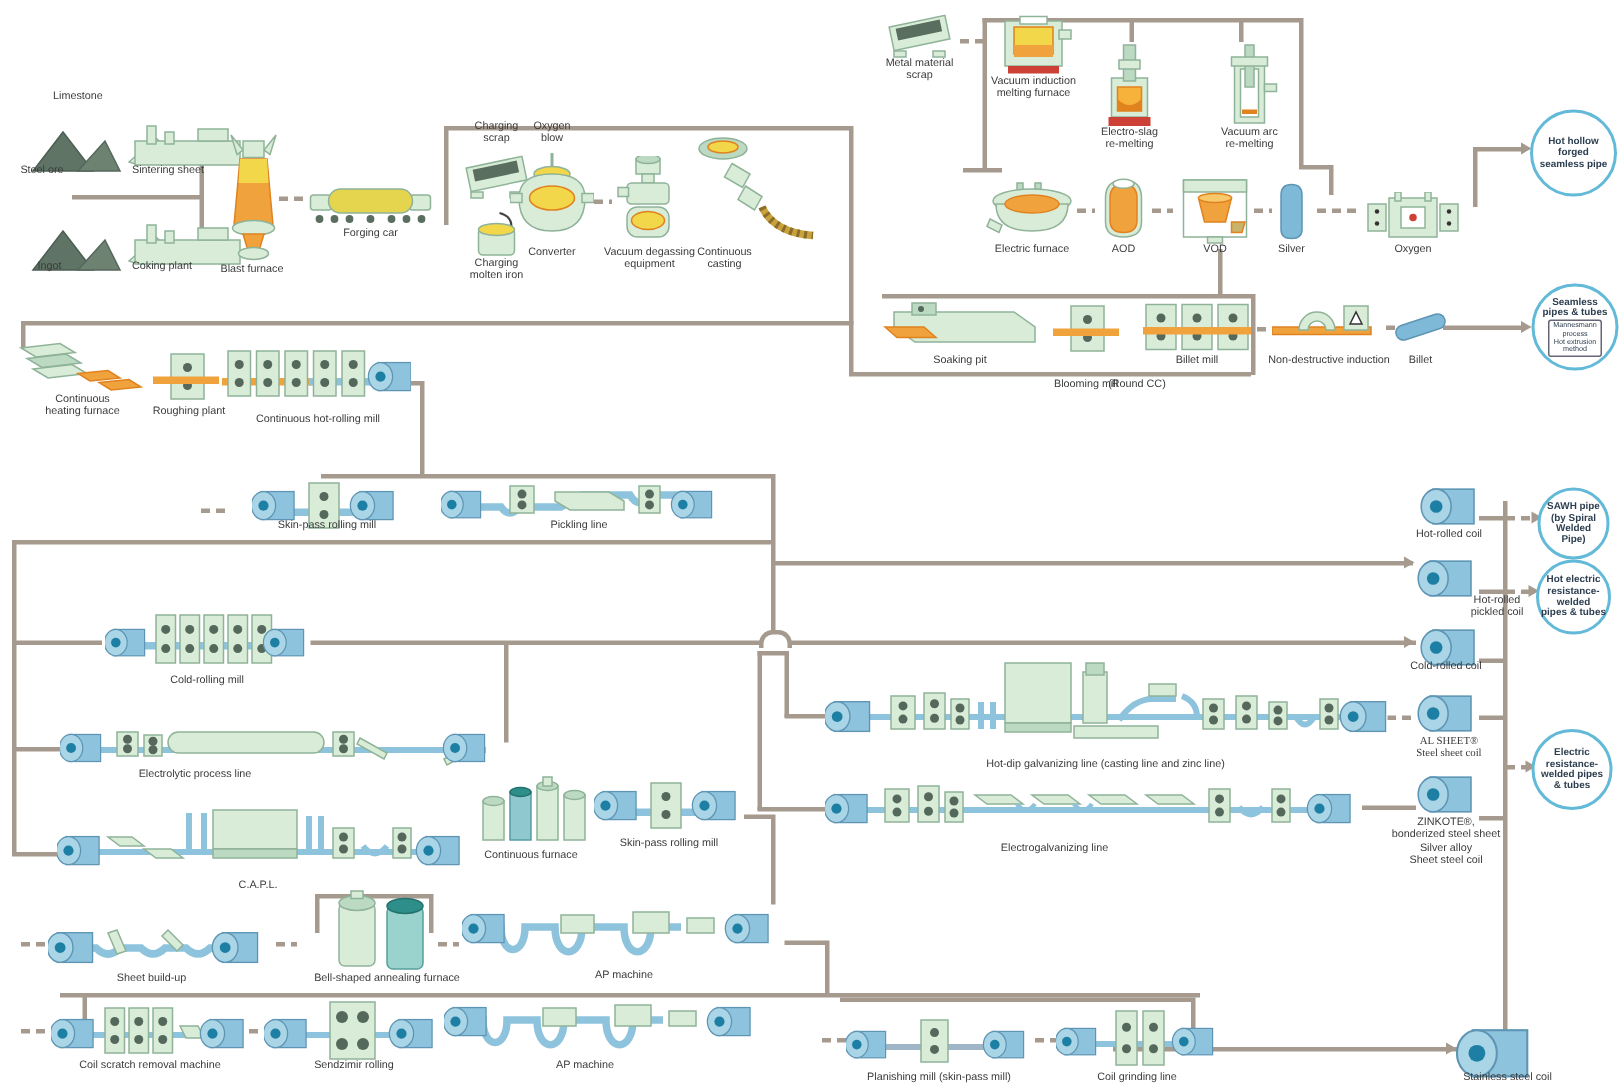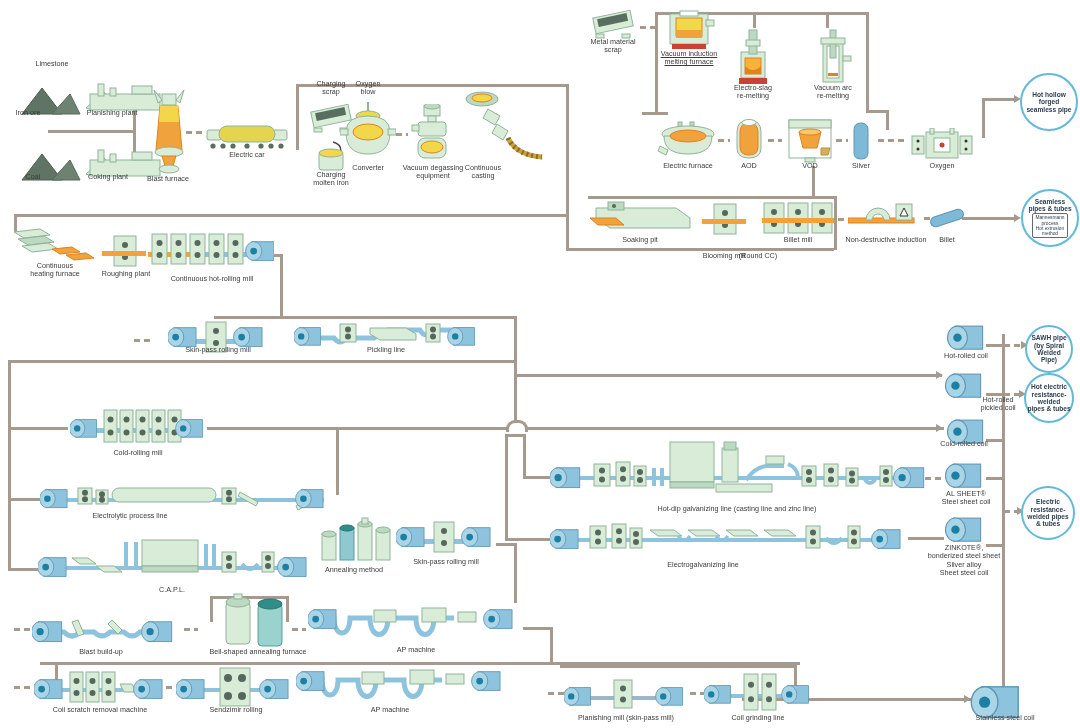--- a/index.html
+++ b/index.html
@@ -120,42 +120,42 @@
     <div class="node" style="left: 0px; top: 0px;">
       <div class="lbl" style="left: 22px; top: 60px; width: 60px;">Limestone</div>
     </div>
     <div class="node" style="left: 0px; top: 0px;">
       <div style="position: absolute; left: 18px; top: 80px;">
         <svg width="64" height="36" viewBox="0 0 64 36">
           <path d="M4 34 L24 8 L44 34 Z" fill="#5f7465" stroke="#4c5e54" stroke-width="1"></path>
           <path d="M34 34 L52 14 L62 34 Z" fill="#6e8272" stroke="#55685c" stroke-width="1"></path>
         </svg>
       </div>
-      <div class="lbl" style="left: 3px; top: 109px; width: 50px;">Iron ore</div>
+      <div class="lbl" style="left: 3px; top: 109px; width: 50px;">Steel ore</div>
     </div>
     <div class="node" style="left: 0px; top: 0px;">
       <div style="position: absolute; left: 84px; top: 80px;">
         <svg width="82" height="32" viewBox="0 0 82 32">
           <path d="M2 28 L20 12 L24 16 L8 30 Z" fill="#d9ecd8" stroke="#8fb399" stroke-width="1"></path>
           <rect x="6" y="14" width="70" height="16" rx="0" fill="#d9ecd8" stroke="#8fb399"></rect>
           <rect x="14" y="4" width="6" height="12" rx="0" fill="#d9ecd8" stroke="#8fb399"></rect>
           <rect x="26" y="8" width="6" height="8" rx="0" fill="#d9ecd8" stroke="#8fb399"></rect>
           <rect x="48" y="6" width="20" height="8" rx="0" fill="#d9ecd8" stroke="#8fb399"></rect>
         </svg>
       </div>
-      <div class="lbl" style="left: 77px; top: 109px; width: 70px;">Planishing plant</div>
+      <div class="lbl" style="left: 77px; top: 109px; width: 70px;">Sintering sheet</div>
     </div>
     <div class="node" style="left: 0px; top: 0px;">
       <div style="position: absolute; left: 18px; top: 146px;">
         <svg width="64" height="36" viewBox="0 0 64 36">
           <path d="M4 34 L24 8 L44 34 Z" fill="#5f7465" stroke="#4c5e54" stroke-width="1"></path>
           <path d="M34 34 L52 14 L62 34 Z" fill="#6e8272" stroke="#55685c" stroke-width="1"></path>
         </svg>
       </div>
-      <div class="lbl" style="left: 13px; top: 173px; width: 40px;">Coal</div>
+      <div class="lbl" style="left: 13px; top: 173px; width: 40px;">Ingot</div>
     </div>
     <div class="node" style="left: 0px; top: 0px;">
       <div style="position: absolute; left: 84px; top: 146px;">
         <svg width="82" height="32" viewBox="0 0 82 32">
           <path d="M2 28 L20 12 L24 16 L8 30 Z" fill="#d9ecd8" stroke="#8fb399" stroke-width="1"></path>
           <rect x="6" y="14" width="70" height="16" rx="0" fill="#d9ecd8" stroke="#8fb399"></rect>
           <rect x="14" y="4" width="6" height="12" rx="0" fill="#d9ecd8" stroke="#8fb399"></rect>
           <rect x="26" y="8" width="6" height="8" rx="0" fill="#d9ecd8" stroke="#8fb399"></rect>
           <rect x="48" y="6" width="20" height="8" rx="0" fill="#d9ecd8" stroke="#8fb399"></rect>
         </svg>
@@ -185,21 +185,21 @@
           <rect x="16" y="4" width="56" height="16" rx="8" fill="#e5d44e" stroke="#8fb399"></rect>
           <circle cx="10" cy="24" r="2.6" fill="#5a6e60"></circle>
           <circle cx="20" cy="24" r="2.6" fill="#5a6e60"></circle>
           <circle cx="30" cy="24" r="2.6" fill="#5a6e60"></circle>
           <circle cx="44" cy="24" r="2.6" fill="#5a6e60"></circle>
           <circle cx="58" cy="24" r="2.6" fill="#5a6e60"></circle>
           <circle cx="68" cy="24" r="2.6" fill="#5a6e60"></circle>
           <circle cx="78" cy="24" r="2.6" fill="#5a6e60"></circle>
         </svg>
       </div>
-      <div class="lbl" style="left: 212px; top: 151px; width: 70px;">Electric car</div>
+      <div class="lbl" style="left: 212px; top: 151px; width: 70px;">Forging car</div>
     </div>
     <div class="node" style="left: 0px; top: 0px;">
       <div style="position: absolute; left: 308px; top: 100px;">
         <svg width="46" height="34" viewBox="0 0 46 34">
           <g transform="rotate(-12 23 16)">
             <rect x="4" y="8" width="38" height="16" rx="0" fill="#d9ecd8" stroke="#8fb399"></rect>
             <rect x="8" y="10" width="30" height="8" rx="0" fill="#5a6e60"></rect>
           </g>
           <rect x="6" y="28" width="8" height="4" rx="0" fill="#d9ecd8" stroke="#8fb399"></rect>
           <rect x="32" y="28" width="8" height="4" rx="0" fill="#d9ecd8" stroke="#8fb399"></rect>
@@ -283,21 +283,21 @@
       <div style="position: absolute; left: 662px; top: 8px;">
         <svg width="54" height="44" viewBox="0 0 54 44">
           <path d="M8 6 h38 v30 h-38 Z" fill="#d9ecd8" stroke="#8fb399" stroke-width="1"></path>
           <rect x="14" y="10" width="26" height="18" rx="0" fill="#f3d74a" stroke="#e0831f"></rect>
           <rect x="14" y="22" width="26" height="8" rx="0" fill="#f0a23c"></rect>
           <rect x="18" y="3" width="18" height="5" rx="0" fill="#fff" stroke="#8fb399"></rect>
           <rect x="10" y="36" width="34" height="5" rx="0" fill="#cc4036"></rect>
           <rect x="44" y="12" width="8" height="6" rx="0" fill="#d9ecd8" stroke="#8fb399"></rect>
         </svg>
       </div>
-      <div class="lbl" style="left: 649px; top: 50px; width: 80px; text-decoration: underline;">Vacuum induction
+      <div class="lbl" style="left: 649px; top: 50px; width: 80px;">Vacuum induction
 melting furnace</div>
     </div>
     <div class="node" style="left: 0px; top: 0px;">
       <div style="position: absolute; left: 733px; top: 28px;">
         <svg width="40" height="58" viewBox="0 0 40 58">
           <rect x="8" y="24" width="24" height="26" rx="0" fill="#d9ecd8" stroke="#8fb399"></rect>
           <rect x="12" y="30" width="16" height="16" rx="0" fill="#f7b23c" stroke="#e0831f"></rect>
           <path d="M12 38 q8 8 16 0 v8 h-16 Z" fill="#e0831f"></path>
           <rect x="16" y="2" width="8" height="24" rx="0" fill="#bcd9c2" stroke="#8fb399"></rect>
           <rect x="13" y="12" width="14" height="6" rx="0" fill="#d9ecd8" stroke="#8fb399"></rect>
@@ -652,21 +652,21 @@
           <ellipse cx="11" cy="28" rx="7" ry="3" fill="#bcd9c2" stroke="#8fb399"></ellipse>
           <rect x="22" y="22" width="14" height="32" rx="0" fill="#8fc9cf" stroke="#579ba4"></rect>
           <ellipse cx="29" cy="22" rx="7" ry="3" fill="#2e8f8a" stroke="#24726e"></ellipse>
           <rect x="40" y="18" width="14" height="36" rx="0" fill="#d9ecd8" stroke="#8fb399"></rect>
           <ellipse cx="47" cy="18" rx="7" ry="3" fill="#bcd9c2" stroke="#8fb399"></ellipse>
           <rect x="44" y="12" width="6" height="6" rx="0" fill="#d9ecd8" stroke="#8fb399"></rect>
           <rect x="58" y="24" width="14" height="30" rx="0" fill="#d9ecd8" stroke="#8fb399"></rect>
           <ellipse cx="65" cy="24" rx="7" ry="3" fill="#bcd9c2" stroke="#8fb399"></ellipse>
         </svg>
       </div>
-      <div class="lbl" style="left: 311px; top: 566px; width: 86px;">Annealing method</div>
+      <div class="lbl" style="left: 311px; top: 566px; width: 86px;">Continuous furnace</div>
     </div>
     <div class="node" style="left: 0px; top: 0px;">
       <div style="position: absolute; left: 396px; top: 520px;">
         <svg width="96" height="36" viewBox="0 0 96 36">
           <rect x="4" y="19" width="88" height="5" rx="0" fill="#8ec3dd"></rect>
           <g transform="translate(0,6) scale(0.85)">
             <rect x="7" y="2" width="26" height="22" rx="0" fill="#8ec3dd" stroke="#5e95b4"></rect>
             <ellipse cx="9" cy="13" rx="9.5" ry="11" fill="#a9d5e6" stroke="#5e95b4"></ellipse>
             <circle cx="9" cy="13" r="4" fill="#1d7fa3"></circle>
           </g>
@@ -808,21 +808,21 @@
     <div class="node" style="left: 0px; top: 0px;">
       <div style="position: absolute; left: 944px; top: 460px;">
         <svg width="42" height="30" viewBox="0 0 42 30">
           <g transform="translate(2,2) scale(1.05)">
             <rect x="7" y="2" width="26" height="22" rx="0" fill="#8ec3dd" stroke="#5e95b4"></rect>
             <ellipse cx="9" cy="13" rx="9.5" ry="11" fill="#a9d5e6" stroke="#5e95b4"></ellipse>
             <circle cx="9" cy="13" r="4" fill="#1d7fa3"></circle>
           </g>
         </svg>
       </div>
-      <div class="lbl" style="left: 926px; top: 490px; width: 80px;">AL SHEET®
+      <div class="lbl" style="left: 926px; top: 490px; width: 80px; font-family: Liberation Serif, serif;">AL SHEET®
 Steel sheet coil</div>
     </div>
     <div class="node" style="left: 0px; top: 0px;">
       <div style="position: absolute; left: 944px; top: 514px;">
         <svg width="42" height="30" viewBox="0 0 42 30">
           <g transform="translate(2,2) scale(1.05)">
             <rect x="7" y="2" width="26" height="22" rx="0" fill="#8ec3dd" stroke="#5e95b4"></rect>
             <ellipse cx="9" cy="13" rx="9.5" ry="11" fill="#a9d5e6" stroke="#5e95b4"></ellipse>
             <circle cx="9" cy="13" r="4" fill="#1d7fa3"></circle>
           </g>
@@ -844,21 +844,21 @@
           </g>
           <path d="M40 12 l6 14 l6 -2 l-6 -14 Z" fill="#d9ecd8" stroke="#8fb399" stroke-width="1"></path>
           <path d="M76 14 l10 10 l4 -4 l-10 -10 Z" fill="#d9ecd8" stroke="#8fb399" stroke-width="1"></path>
           <g transform="translate(110,10) scale(0.9)">
             <rect x="7" y="2" width="26" height="22" rx="0" fill="#8ec3dd" stroke="#5e95b4"></rect>
             <ellipse cx="9" cy="13" rx="9.5" ry="11" fill="#a9d5e6" stroke="#5e95b4"></ellipse>
             <circle cx="9" cy="13" r="4" fill="#1d7fa3"></circle>
           </g>
         </svg>
       </div>
-      <div class="lbl" style="left: 66px; top: 648px; width: 70px;">Blast build-up</div>
+      <div class="lbl" style="left: 66px; top: 648px; width: 70px;">Sheet build-up</div>
     </div>
     <div class="node" style="left: 0px; top: 0px;">
       <div style="position: absolute; left: 218px; top: 592px;">
         <svg width="76" height="58" viewBox="0 0 76 58">
           <rect x="8" y="10" width="24" height="42" rx="4" fill="#d9ecd8" stroke="#8fb399"></rect>
           <ellipse cx="20" cy="10" rx="12" ry="5" fill="#bcd9c2" stroke="#8fb399"></ellipse>
           <rect x="16" y="2" width="8" height="5" rx="0" fill="#d9ecd8" stroke="#8fb399"></rect>
           <rect x="40" y="12" width="24" height="42" rx="4" fill="#9ad2ce" stroke="#57a09a"></rect>
           <ellipse cx="52" cy="12" rx="12" ry="5" fill="#2e8f8a" stroke="#24726e"></ellipse>
         </svg>

